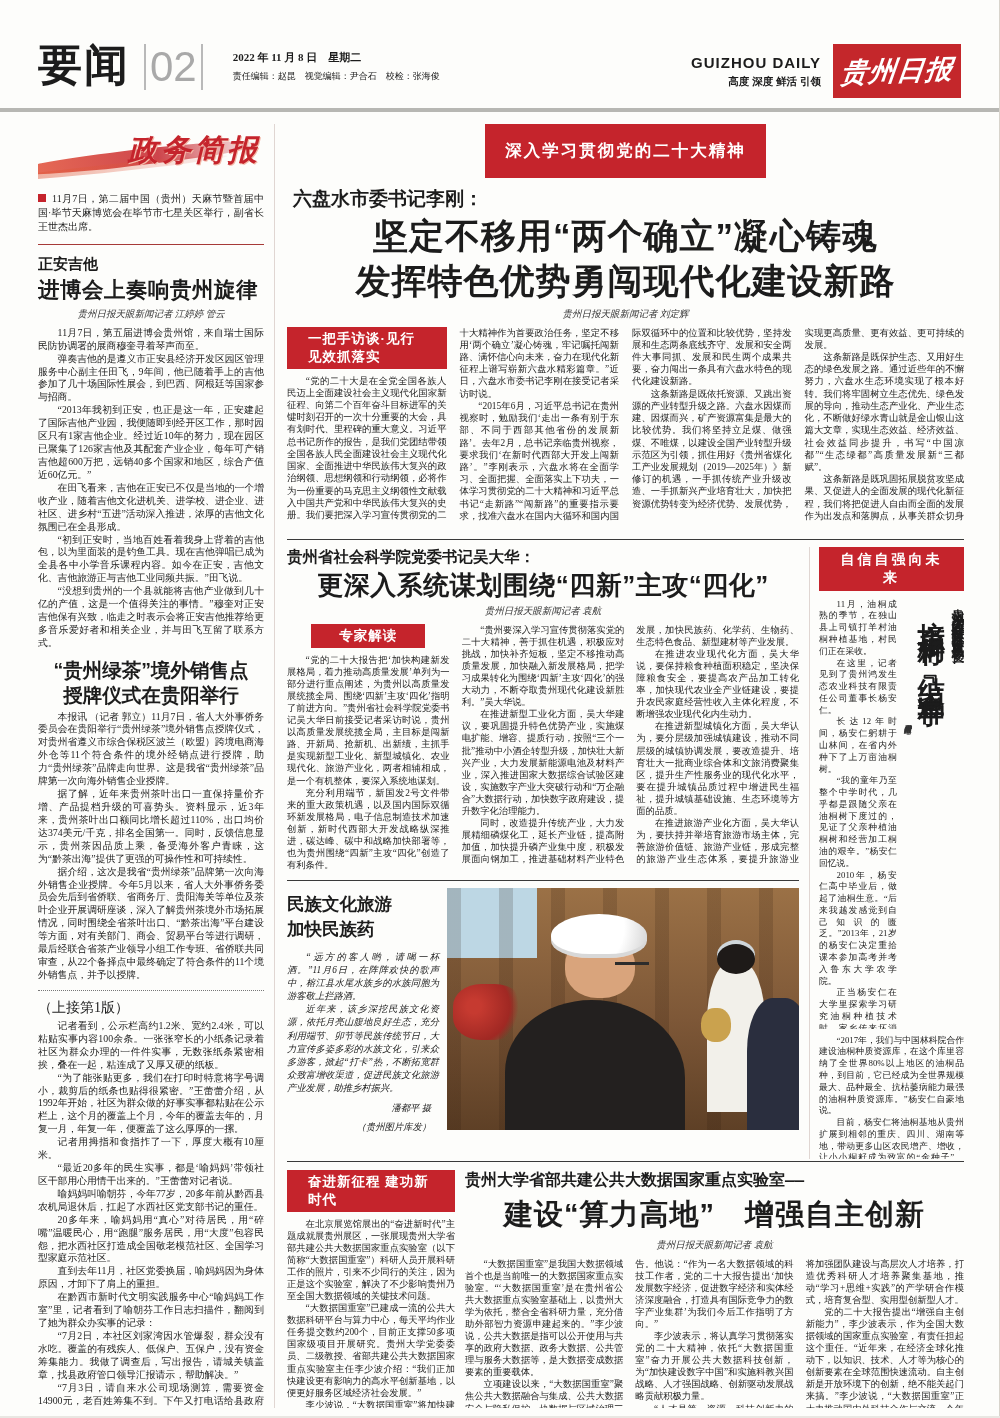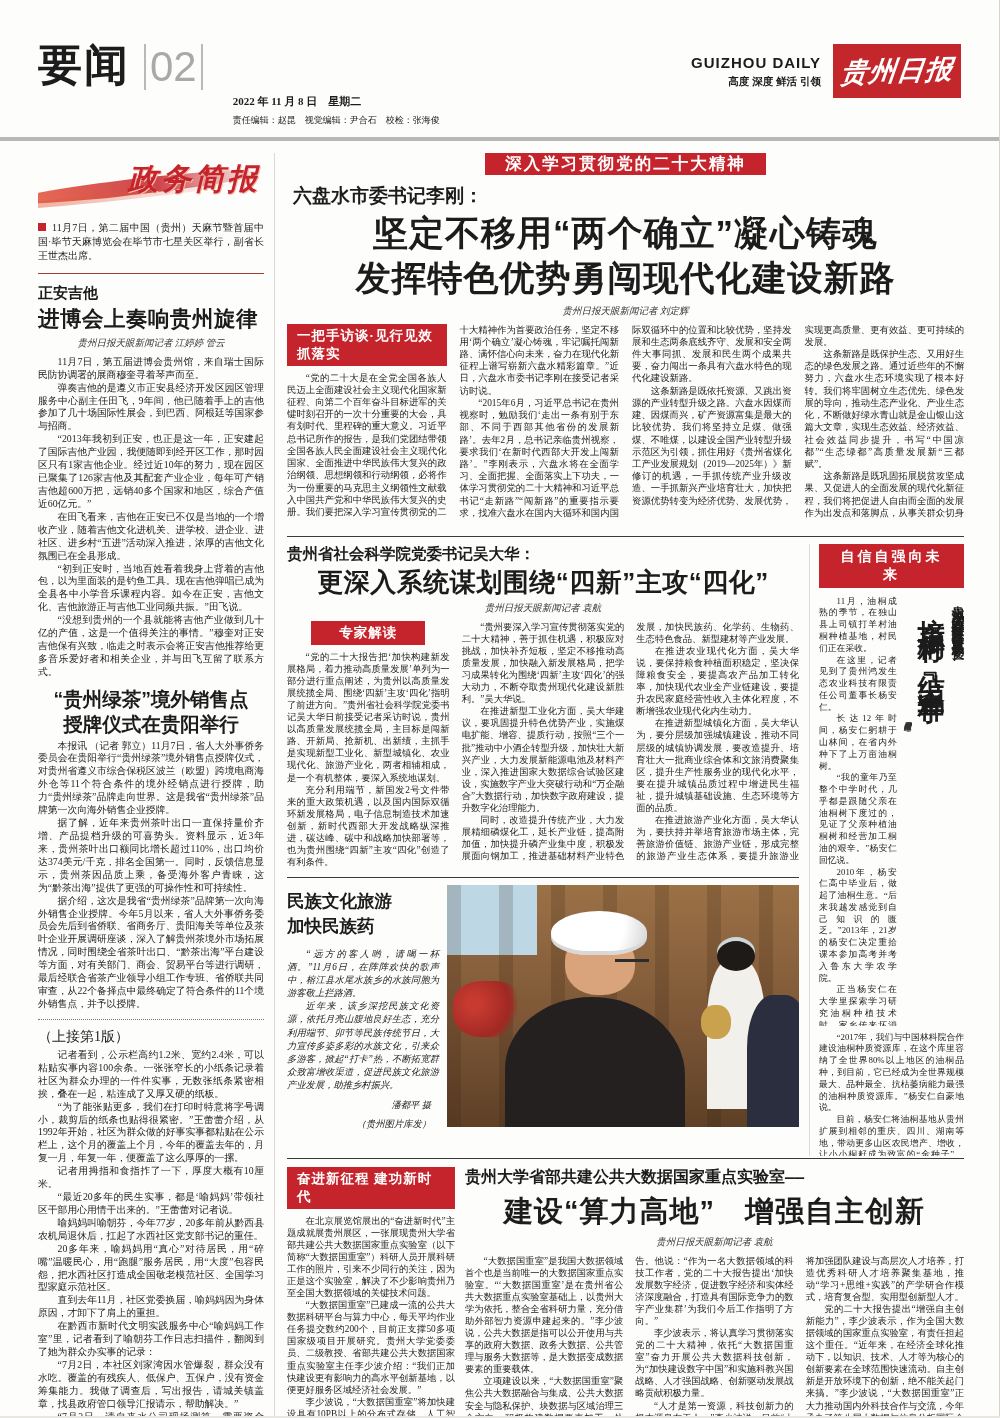--- a/index.html
+++ b/index.html
@@ -7,21 +7,21 @@
   body { background:#e9e7e2; font-family:"Liberation Serif", serif; color:#1c1c1c; }
   .page { width:1000px; height:1416px; background:#fdfdfb; overflow:hidden; position:relative; border-right:1px solid #d8d4cc; }
 
   
   .hdr { display:flex; align-items:flex-start; padding:44px 38px 10px 38px; }
   .hdr-sec { font-family:"Liberation Sans",sans-serif; font-weight:900; font-size:44px; line-height:.95; letter-spacing:2px; }
   .hdr-pipes { display:flex; align-items:center; margin:0 10px; }
   .pipe { width:2px; height:46px; background:#b9b9b9; margin:0 4px; }
   .hdr-num { font-family:"Liberation Sans",sans-serif; font-size:42px; color:#a9a9a9; font-weight:400; line-height:1; }
   .hdr-date { margin-left:16px; padding-top:6px; }
-  .hdr-date .d1 { font-size:11px; font-weight:bold;margin-top:44px; }
+  .hdr-date .d1 { font-size:11px; font-weight:bold; }
   .hdr-date .d2 { font-size:9px; margin-top:5px; color:#222; }
   .hdr-right { margin-left:auto; display:flex; align-items:center; gap:12px; }
   .brand-txt { text-align:right; }
   .brand-en { font-family:"Liberation Sans",sans-serif; font-weight:900; font-size:15px; letter-spacing:1px; }
   .brand-tag { font-family:"Liberation Sans",sans-serif; font-weight:bold; font-size:10.5px; margin-top:4px; }
   .masthead { width:128px; height:54px; background:#c4272b; color:#fff; display:flex; align-items:center; justify-content:center; }
   .masthead span { font-size:27px; font-weight:bold; font-style:italic; transform:skewX(-8deg) rotate(-2deg); letter-spacing:1px; font-family:"Liberation Serif",serif; }
   .hdr-rule { height:4px; background:#b7b7b3; margin:0 0 0 0; }
 
   
@@ -40,26 +40,26 @@
   .brief-item { font-size:10px; line-height:1.4; text-align:justify; }
   .sq { display:inline-block; width:8px; height:8px; background:#c5242c; margin-right:6px; }
   .red-rule { border:none; border-top:1.5px solid #a63a38; margin:10px 0; }
   .dot-rule { border:none; border-top:1.5px dotted #777; margin:8px 0; }
   .kicker-s { font-family:"Liberation Sans",sans-serif; font-weight:bold; font-size:15px; margin:2px 0 4px; }
   .hl-left { font-family:"Liberation Sans",sans-serif; font-weight:900; font-size:21.5px; line-height:1.2; letter-spacing:.5px; }
   .hl-left2 { font-family:"Liberation Sans",sans-serif; font-weight:900; font-size:19.5px; line-height:1.3; text-align:center; margin:4px 0 2px; }
   .cont-label { font-size:14px; margin-bottom:3px; }
 
   
-  .banner-red { background:#c5242c; color:#fff; font-family:"Liberation Sans",sans-serif; font-weight:bold; font-size:16.5px; letter-spacing:2px; padding:0 20px; width:max-content; margin:0 auto 8px; }
+  .banner-red { background:#c5242c; color:#fff; font-family:"Liberation Sans",sans-serif; font-weight:bold; font-size:16.5px; letter-spacing:2px; padding:16px 20px; width:max-content; margin:0 auto 8px; }
   .kicker-1 { font-family:"Liberation Sans",sans-serif; font-weight:bold; font-size:19px; margin:2px 0 2px 6px; }
   .hl-top { font-family:"Liberation Sans",sans-serif; font-weight:900; font-size:35px; line-height:1.28; text-align:center; letter-spacing:1px; }
   .top-body { columns:4; column-gap:13px; height:204px; overflow:hidden; font-size:9.4px; }
   .top-body p { font-size:9.4px; line-height:1.3; text-align:justify; text-indent:2em; }
-  .label-red { background:#c5242c; color:#fff; font-family:"Liberation Sans",sans-serif; font-weight:bold; font-size:13.5px; padding:3px 10px; display:block; width:max-content; max-width:100%; margin:0 0 6px; letter-spacing:1px; }
+  .label-red { background:#c5242c; color:#fff; font-family:"Liberation Sans",sans-serif; font-weight:bold; font-size:13.5px; padding:3px 21px; display:block; width:max-content; max-width:100%; margin:0 0 6px; letter-spacing:1px; }
   .rule-dark { border:none; border-top:1.5px solid #3a3a3a; margin:8px 0 7px; }
 
   
   .tier2 { display:flex; gap:10px; height:612px; }
   .t2-left { width:512px; flex:none; overflow:hidden; }
   .t2-right { flex:1; border-left:1px solid #e0d6d2; padding-left:9px; overflow:hidden; }
   .kicker-2 { font-family:"Liberation Sans",sans-serif; font-weight:bold; font-size:15.5px; margin-bottom:2px; }
   .hl-2 { font-family:"Liberation Sans",sans-serif; font-weight:900; font-size:26px; text-align:center; letter-spacing:.5px; line-height:1.2; }
   .exp-body { columns:3; column-gap:12px; height:248px; overflow:hidden; margin-top:2px; }
   .exp-body p { font-size:9.3px; line-height:1.3; text-align:justify; text-indent:2em; }

